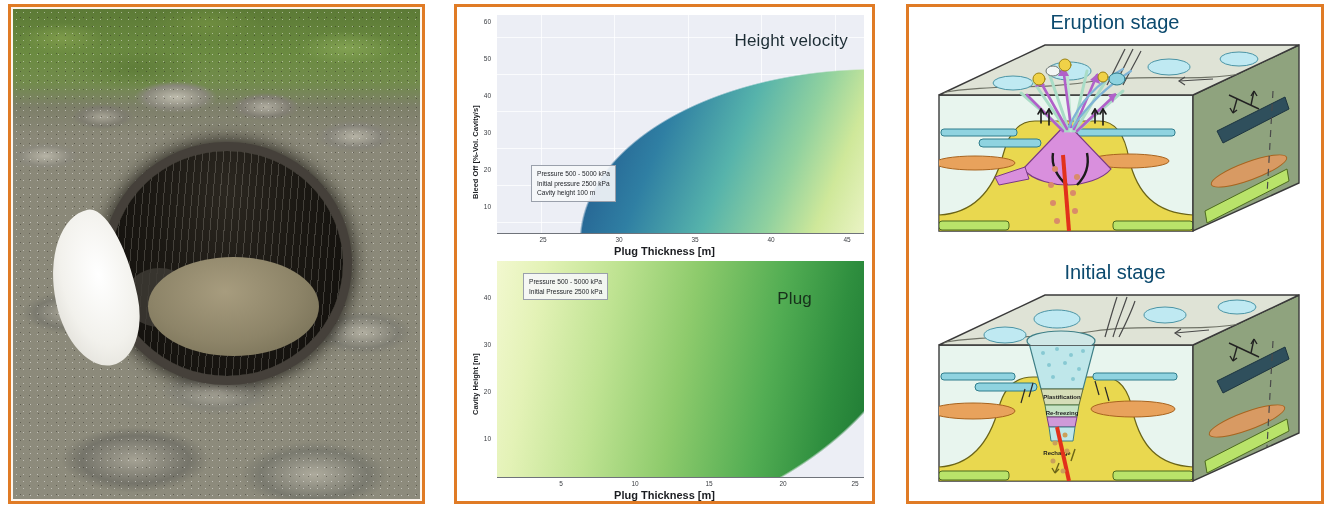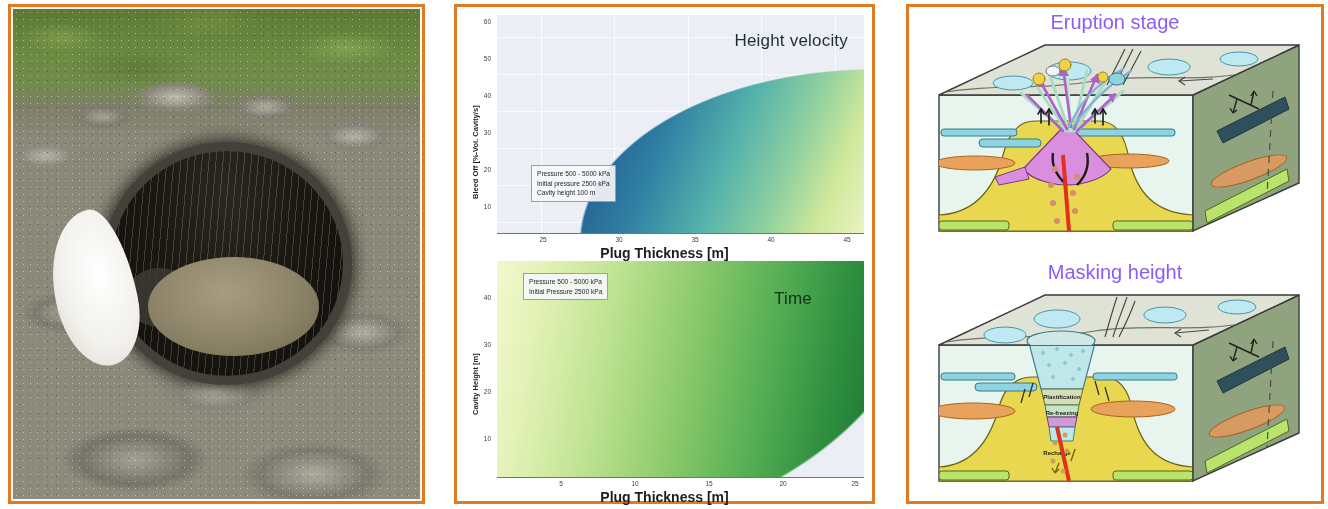--- a/index.html
+++ b/index.html
@@ -75,32 +75,32 @@
   #title-ejecta{right:16px;top:16px;}
   #title-time{right:52px;top:28px;color:#17301b;}
 
   .note{position:absolute;border:1px solid #9aa0ab;background:rgba(246,247,250,.9);
       padding:3px 5px;font-size:6.6px;line-height:1.45;color:#23262b;white-space:pre-line;}
   #note-top{left:34px;top:150px;}
   #note-bot{left:26px;top:12px;}
 
   .ylabel{position:absolute;font-size:7.5px;font-weight:bold;color:#1b1d21;
       transform:rotate(-90deg);transform-origin:left top;white-space:nowrap;}
-  .xlabel{position:absolute;font-size:14px;font-weight:bold;color:#1b1d21;width:100%;text-align:center;}
+  .xlabel{position:absolute;font-size:11px;font-weight:bold;color:#1b1d21;width:100%;text-align:center;}
   .tick{position:absolute;font-size:6.5px;color:#3a3d42;}
   .tick-x{transform:translateX(-50%);}
   .tick-y{transform:translateY(-50%);text-align:right;}
   .axis-line{position:absolute;background:#6f737a;}
 
   
   #panel-diagrams{left:906px;top:4px;width:418px;height:500px;background:#ffffff;}
   .diagram{position:absolute;left:0;right:0;}
   #diagram-eruption{top:2px;height:248px;}
   #diagram-masking{top:252px;height:246px;}
-  .diagram-title{position:absolute;top:2px;left:0;right:0;text-align:center;font-size:20px;color:#8b5cf6;}
+  .diagram-title{position:absolute;top:2px;left:0;right:0;text-align:center;font-size:20px;color:#0c4a6e;}
   .block-svg{position:absolute;left:8px;top:26px;width:402px;height:214px;}
 </style>
 </head>
 <body>
 
 <div class="figure">
 
   <div class="panel" id="panel-photo">
     <div class="photo">
       <div class="ph-layer ph-grass"></div>
@@ -152,21 +152,21 @@
       <div class="tick tick-x" style="left:314px;top:227px;">40</div>
       <div class="tick tick-x" style="left:390px;top:227px;">45</div>
 
       <div class="xlabel" style="top:236px;">Plug Thickness [m]</div>
       <div class="ylabel" style="left:14px;top:190px;">Bleed Off [%-Vol. Cavity/s]</div>
     </div>
 
     <div class="chart-wrap" id="chart-bot">
       <div class="plot" id="plot-bot">
         <div class="field field-green"></div>
-        <div class="plot-title" id="title-time">Time</div>
+        <div class="plot-title" id="title-time">Plug</div>
         <div class="note" id="note-bot">Pressure 500 - 5000 kPa
 Initial Pressure 2500 kPa</div>
       </div>
 
       <div class="axis-line" style="left:40px;top:220px;right:8px;height:1px;"></div>
 
       <div class="tick tick-y" style="left:18px;top:40px;width:16px;">40</div>
       <div class="tick tick-y" style="left:18px;top:87px;width:16px;">30</div>
       <div class="tick tick-y" style="left:18px;top:134px;width:16px;">20</div>
       <div class="tick tick-y" style="left:18px;top:181px;width:16px;">10</div>
@@ -299,21 +299,21 @@
             <path d="M178,88 l0,-14"></path>
               <path d="M178,74 l-3,5 m3,-5 l3,5"></path>
             <path d="M186,90 l0,-16"></path>
               <path d="M186,74 l-3,5 m3,-5 l3,5"></path>
           </g>
         </g>
       </svg>
     </div>
 
     <div class="diagram" id="diagram-masking">
-      <div class="diagram-title">Masking height</div>
+      <div class="diagram-title">Initial stage</div>
       <svg class="block-svg" viewBox="0 0 402 214">
         <defs>
           <clipPath id="clipFrontM">
               <polygon points="22,60 276,60 276,196 22,196"></polygon>
             </clipPath>
           <clipPath id="clipTopM">
               <polygon points="22,60 128,10 382,10 276,60"></polygon>
             </clipPath>
           <clipPath id="clipSideM">
               <polygon points="276,60 382,10 382,148 276,196"></polygon>

